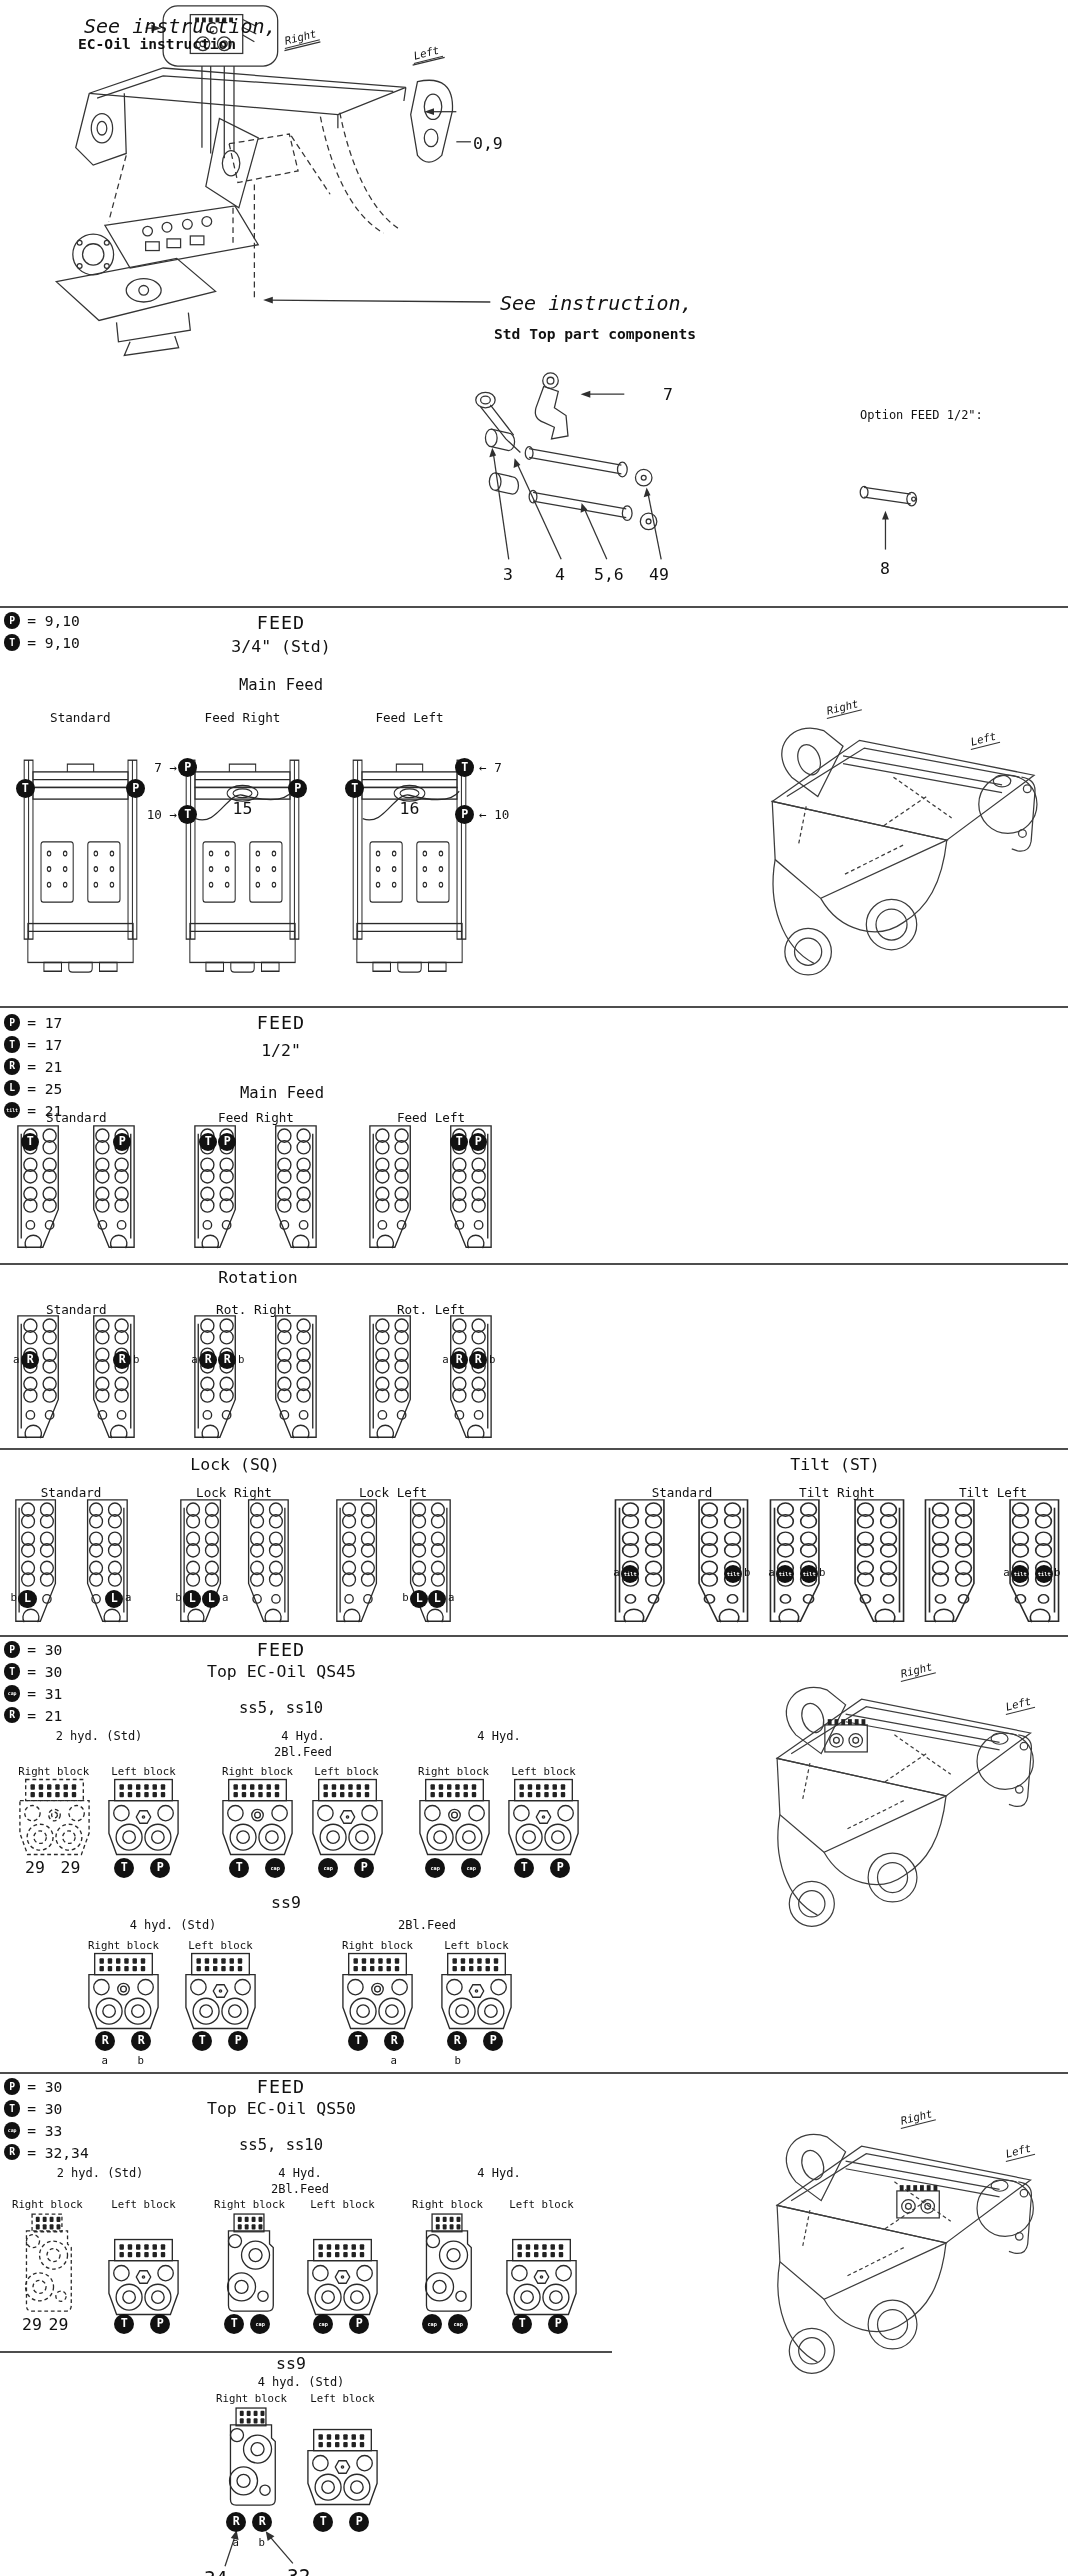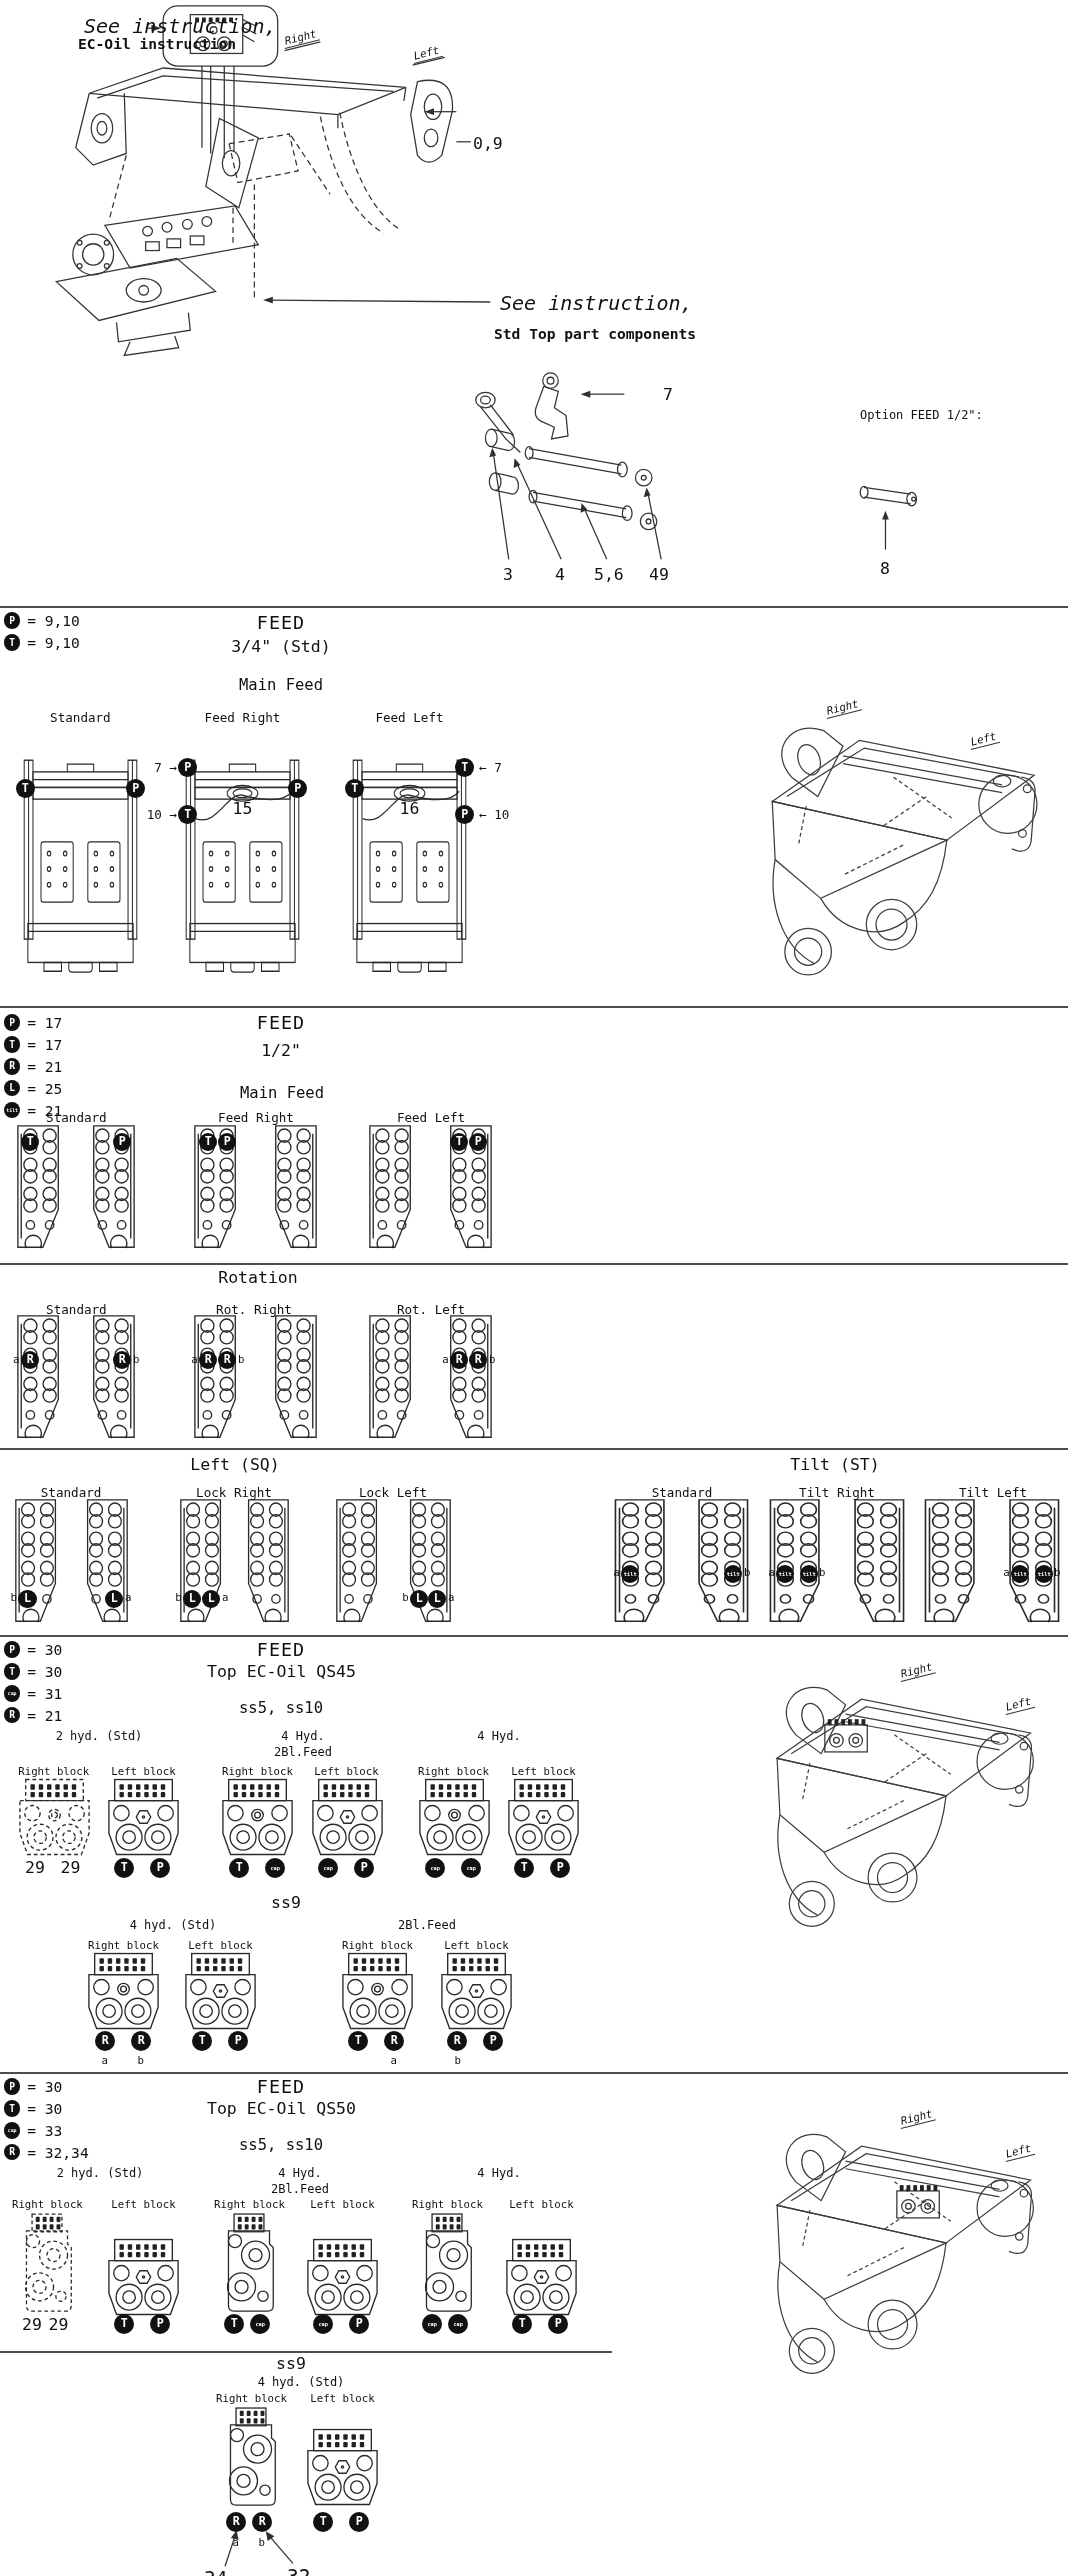--- a/index.html
+++ b/index.html
@@ -683,21 +683,21 @@
       <circle class="ln" cx="36" cy="72" r="6.8"></circle>
       <circle class="ln" cx="36" cy="84" r="6.8"></circle>
       <circle class="ln" cx="16" cy="104" r="4.4"></circle>
       <circle class="ln" cx="36" cy="104" r="4.4"></circle>
       <path class="ln" d="M26,128 A8.5,8.5 0 1 1 40,128"></path>
     </svg>
     <span class="mk" style="left:450px;top:1351px;width:18.4px;height:18.4px;">R</span>
     <div class="abs letter lt-l" style="left:434px;top:1353px;width:14.6px;">a</div>
     <span class="mk" style="left:469px;top:1351px;width:18.4px;height:18.4px;">R</span>
     <div class="abs letter lt-r" style="left:489px;top:1353px;width:14.6px;">b</div>
-    <div class="abs t-sub c" style="left:128px;top:1455px;width:214px;">Left (SQ)</div>
+    <div class="abs t-sub c" style="left:128px;top:1455px;width:214px;">Lock (SQ)</div>
     <div class="abs lbl c" style="left:-1.9px;top:1485px;width:146px;">Standard</div>
     <svg class="abs" style="left:12.6px;top:1498px" width="49" height="131" viewBox="0 0 52 135" preserveAspectRatio="none">
       <path class="ln" d="M3,2 H45 V88 L29,127 H3 Z"></path>
       <line class="ln" x1="6.5" y1="10" x2="6.5" y2="118"></line>
       <circle class="ln" cx="16" cy="12" r="6.8"></circle>
       <circle class="ln" cx="16" cy="24" r="6.8"></circle>
       <circle class="ln" cx="36" cy="12" r="6.8"></circle>
       <circle class="ln" cx="36" cy="24" r="6.8"></circle>
       <circle class="ln" cx="16" cy="42" r="6.8"></circle>
       <circle class="ln" cx="16" cy="54" r="6.8"></circle>

